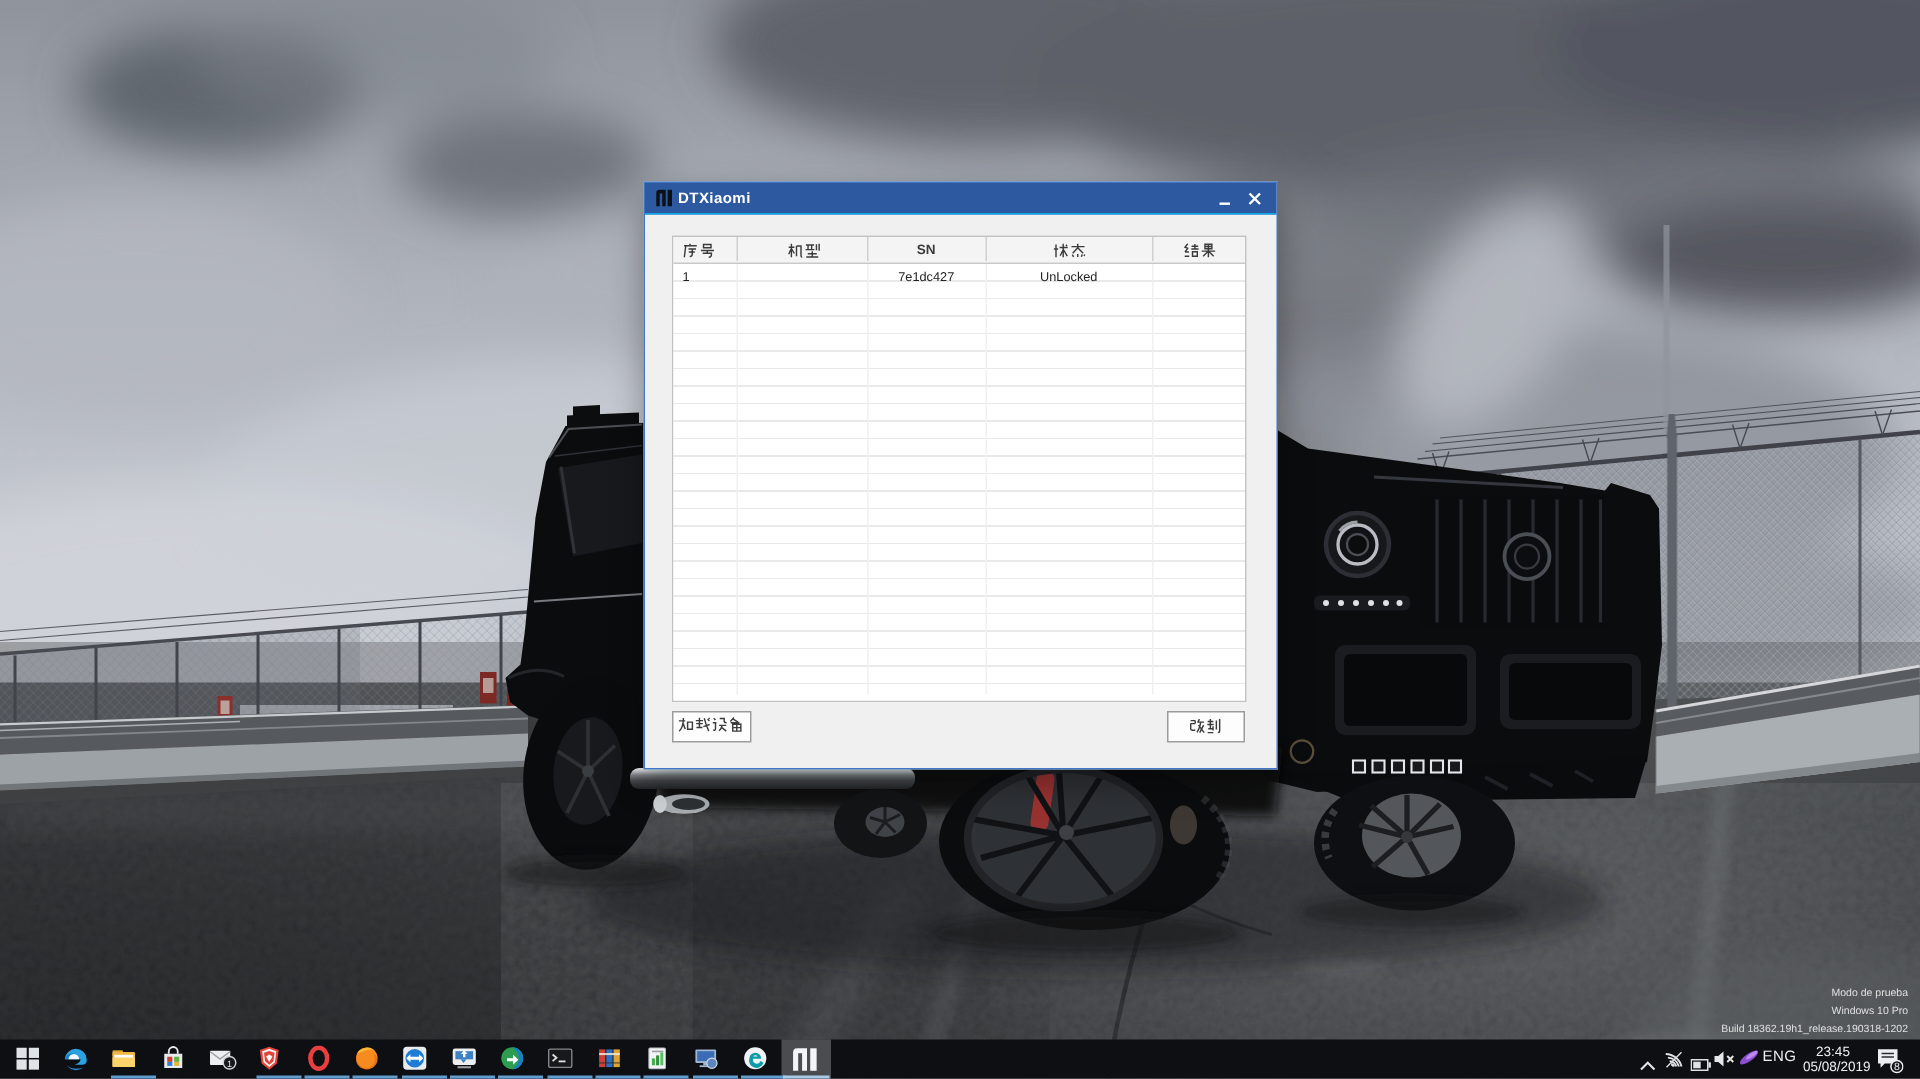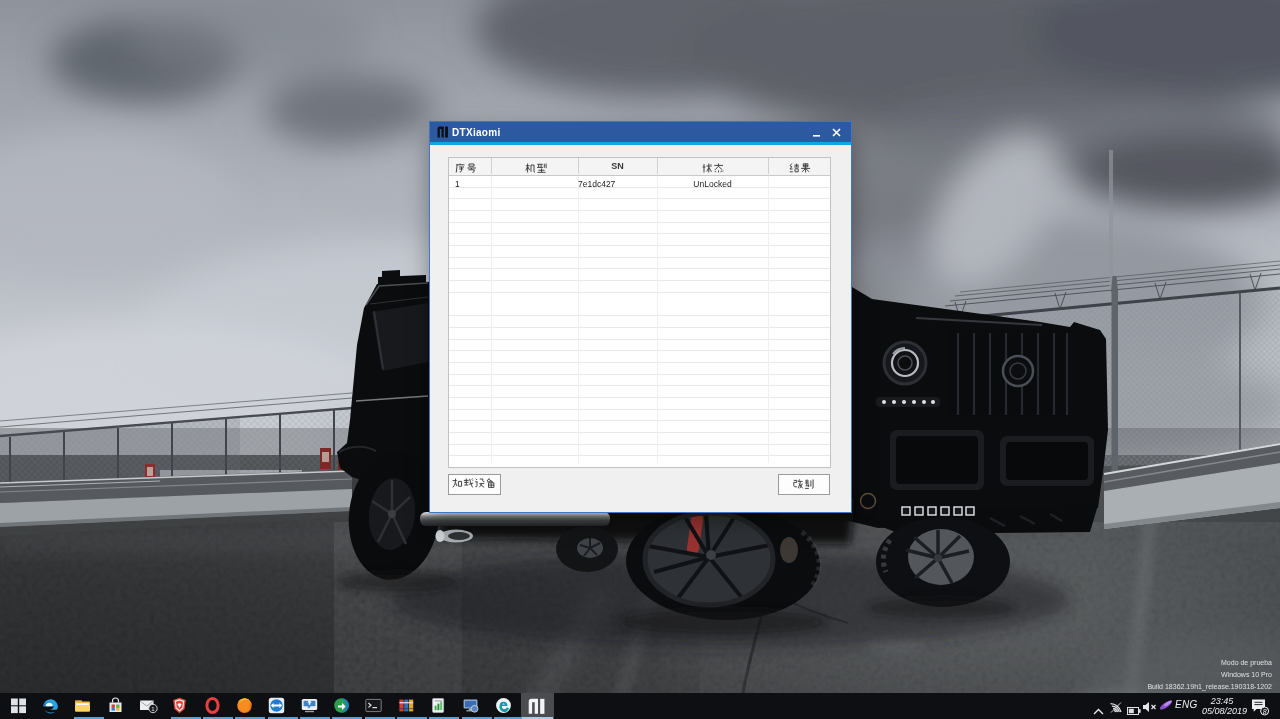--- a/index.html
+++ b/index.html
@@ -1,33 +1,33 @@
 <!DOCTYPE html>
 <html><head>
 <meta charset="utf-8">
 <style>
 html,body{margin:0;padding:0;}
 body{width:1280px;height:719px;overflow:hidden;position:relative;font-family:"Liberation Sans",sans-serif;background:#9aa0a8;}
 #bg{position:absolute;left:0;top:0;}
 #win{position:absolute;left:429px;top:121px;width:421px;height:390px;border:1px solid #3f77c4;background:#f0f0f0;box-shadow:0 8px 22px rgba(0,0,0,.35);}
-#tbar{position:absolute;left:0;top:0;width:100%;height:20px;background:#2d59a0;border-bottom:3px solid #0ea5e9;}
+#tbar{position:absolute;left:0;top:0;width:100%;height:20px;background:#2d59a0;border-bottom:1px solid #0ea5e9;}
 #ttext{position:absolute;left:22px;top:0;height:20px;line-height:21px;color:#fff;font-size:10px;font-weight:bold;letter-spacing:0.3px;}
 #tbl{position:absolute;left:18px;top:35px;width:381px;height:309px;border:1px solid #c2c2c2;background:#fff;}
 #thead{position:absolute;left:0;top:0;width:100%;height:17px;background:#f4f4f4;border-bottom:1px solid #c9c9c9;}
 #tbody{position:absolute;left:0;top:18px;width:100%;bottom:0;
  background:repeating-linear-gradient(to bottom,#fff 0px,#fff 10.7px,#e9e9e9 10.7px,#e9e9e9 11.68px);}
 .vh{position:absolute;top:0;width:1px;height:16px;background:#d0d0d0;}
 .vb{position:absolute;top:18px;bottom:4px;width:1px;background:#f0f0f0;}
 .hc{position:absolute;top:3px;height:12px;font-weight:bold;}
 .cell{position:absolute;font-size:8.5px;color:#222;}
 .btn{position:absolute;border:1px solid #9b9b9b;background:#fdfdfd;}
 #taskbar{position:absolute;left:0;top:693px;width:1280px;height:26px;background:#0e0f12;}
 .ticon{position:absolute;top:697px;width:17px;height:17px;}
 #wm{position:absolute;right:8px;top:657px;text-align:right;color:rgba(238,238,238,.9);font-size:7px;line-height:11.8px;}
-.tray{position:absolute;color:#e8e8e8;font-style:italic;}
+.tray{position:absolute;color:#e8e8e8;}
 </style>
 </head>
 <body>
 <svg id="bg" width="1280" height="719" viewBox="0 0 1280 719">
 <defs>
 <linearGradient id="sky" x1="0" y1="0" x2="0" y2="1">
  <stop offset="0" stop-color="#8f939c"></stop>
         <stop offset="0.35" stop-color="#aaaeb6"></stop>
         <stop offset="0.72" stop-color="#c3c7ce"></stop>
         <stop offset="1" stop-color="#cdd1d7"></stop>
@@ -352,21 +352,21 @@
     <div class="hc" style="left:129px;width:79px;text-align:center;font-size:9px;color:#3a3a3a;">SN</div>
     <div class="hc" style="left:253px"><svg width="22" height="12" viewBox="0 0 22 12">
           <use href="#cZH"></use>
           <use href="#cTAI" x="11.5"></use>
         </svg></div>
     <div class="hc" style="left:340px"><svg width="22" height="12" viewBox="0 0 22 12">
           <use href="#cJIE"></use>
           <use href="#cGUO" x="11.5"></use>
         </svg></div>
     <div class="cell" style="left:6px;top:20.5px;">1</div>
-    <div class="cell" style="left:129px;top:20.5px;width:79px;">7e1dc427</div>
+    <div class="cell" style="left:129px;top:20.5px;width:79px;text-align:center;">7e1dc427</div>
     <div class="cell" style="left:208px;top:20.5px;width:111px;text-align:center;">UnLocked</div>
   </div>
   <div class="btn" id="btnL" style="left:18px;top:352px;width:51px;height:19px;">
     <svg width="45" height="12" viewBox="0 0 45 12" style="position:absolute;left:3px;top:3px">
         <use href="#cJIA"></use>
         <use href="#cZAI" x="11.3"></use>
         <use href="#cSHE" x="22.6"></use>
         <use href="#cBEI" x="33.9"></use>
       </svg>
   </div>

